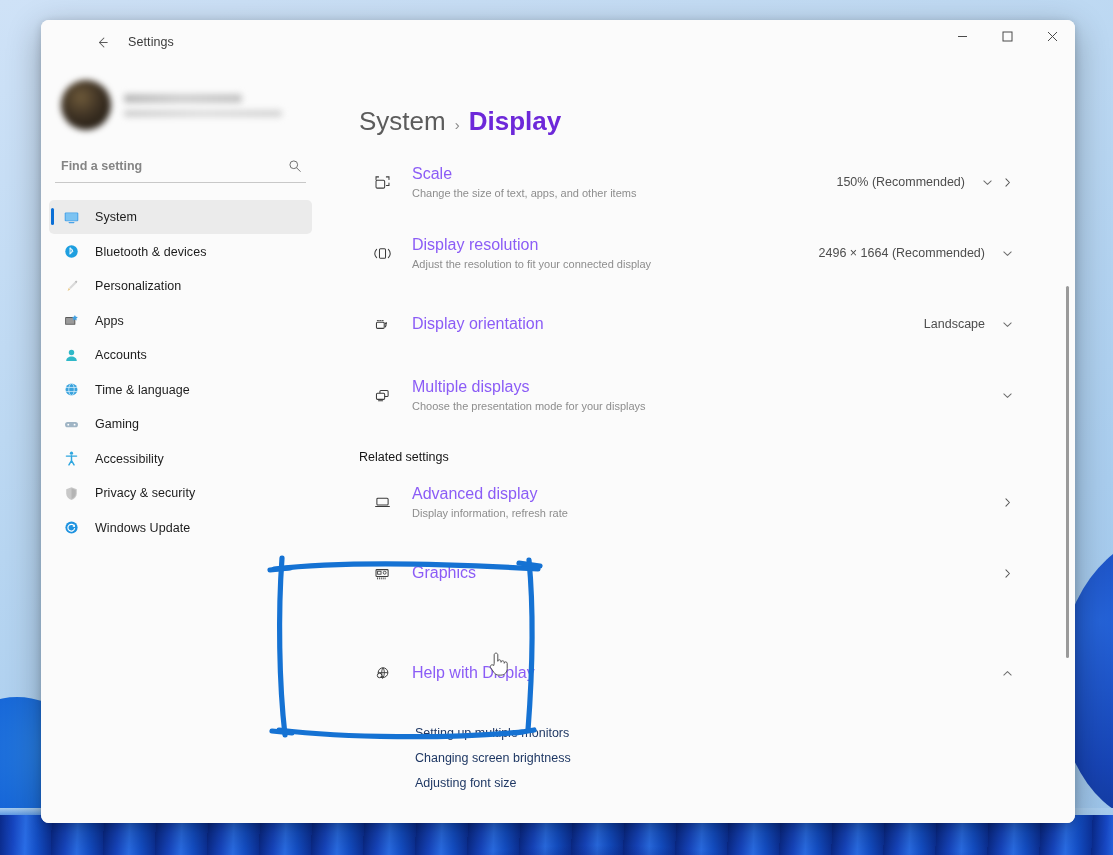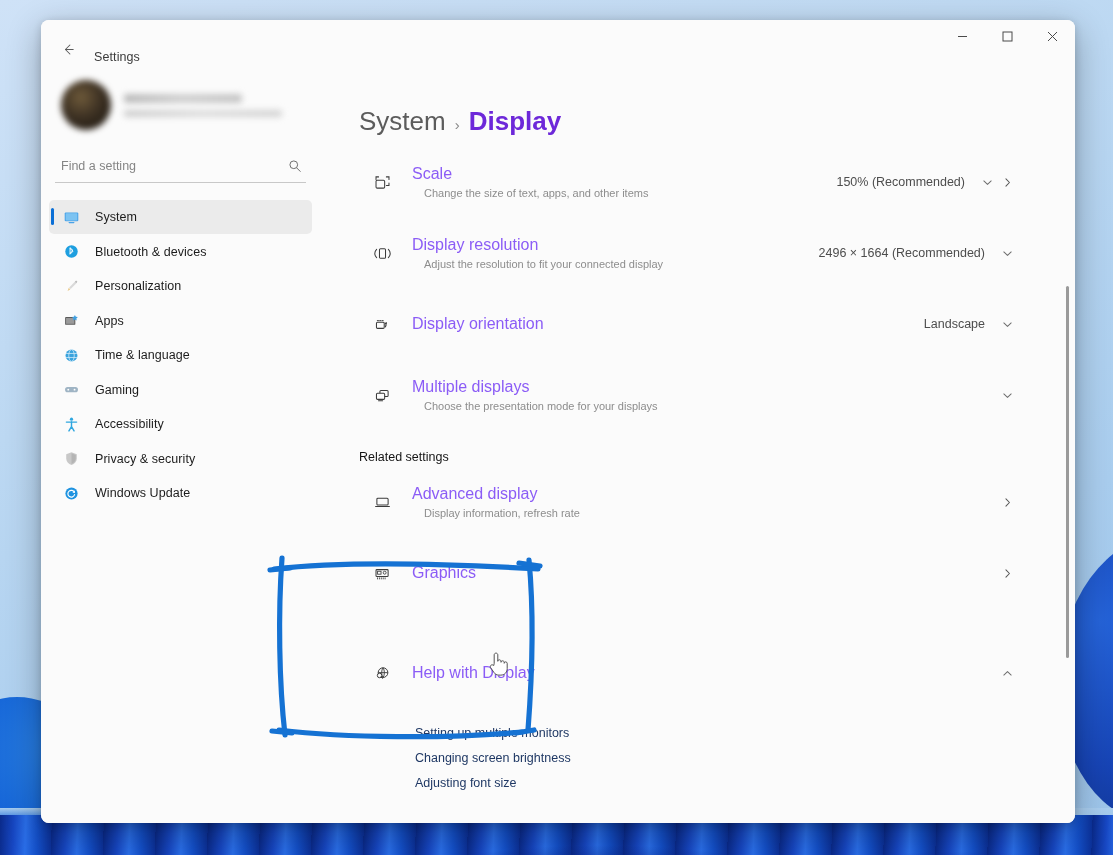--- a/index.html
+++ b/index.html
@@ -65,23 +65,24 @@
     background: #fbfbfb;
     border-radius: 8px;
     box-shadow: 0 10px 34px rgba(0,0,0,.30), 0 2px 8px rgba(0,0,0,.16);
     overflow: hidden;
     display: flex; flex-direction: column;
   }
 
   
   #titlebar {
     height: 44px; flex: none;
-    display: flex; align-items: flex-end;
+    display: flex; align-items: center;
     background: #fbfbfb;
     position: relative;
+    padding-left: 34px;
   }
   .back-btn {
     width: 34px; height: 30px; margin-left: 10px;
     display: flex; align-items: center; justify-content: center;
     color: #5a5a5a; font-size: 15px; border-radius: 4px;
     cursor: pointer;
   }
   #app-title {
     font-size: 12.5px; color: #3a3a3a; margin-left: 9px; letter-spacing: .1px;
   }
@@ -130,21 +131,21 @@
     margin: 16px 14px 0 14px;
     position: relative;
     border-bottom: 1px solid #c8c8c8;
     padding: 3px 2px 7px 2px;
     display: flex; align-items: center;
   }
   .search-input {
     border: 0; outline: 0; background: transparent;
     font-family: "Liberation Sans", sans-serif;
     font-size: 12.5px; color: #5c5c5c;
-    flex: 1; padding: 2px 0 2px 4px;
+    flex: 1; padding: 2px 0 2px 4px; font-weight: bold;
   }
   .search-input::placeholder { color: #858585; }
   .search-icon {
     width: 18px; height: 18px; color: #6a6a6a;
     display: flex; align-items: center; justify-content: center;
     cursor: pointer;
   }
 
   .nav { margin-top: 17px; padding: 0 8px; }
   .nav-item {
@@ -195,21 +196,21 @@
     cursor: pointer;
     margin-bottom: 6px;
   }
   .row-ico {
     width: 38px; flex: none;
     display: flex; align-items: center; justify-content: center;
     color: #3b3b3b;
   }
   .row-txt { flex: 1; min-width: 0; padding-left: 11px; }
   .row-title { font-size: 16px; color: #8b5cf6; line-height: 1.35; }
-  .row-sub { font-size: 11px; color: #8d8d8d; line-height: 1.35; margin-top: 1px; margin-left: 12px; }
+  .row-sub { font-size: 11px; color: #8d8d8d; line-height: 1.35; margin-top: 1px; }
   .row-value { font-size: 12.5px; color: #4d4d4d; white-space: nowrap; margin-right: 12px; }
   .chev {
     width: 20px; flex: none; color: #6d6d6d; font-size: 12px;
     display: flex; align-items: center; justify-content: center;
   }
   .chev.big { font-size: 13px; color: #555; }
   .spacer-sm { height: 7px; }
 
   .section-title {
     font-size: 12.5px; font-weight: 400; color: #141414;
@@ -353,20 +354,29 @@
           <span class="nav-ico">
             <svg width="17" height="17" viewBox="0 0 20 20">
               <rect x="2.5" y="6" width="12" height="9" rx="1" fill="#5a5a5a"></rect>
               <rect x="3.6" y="7.1" width="9.8" height="6.8" fill="#9a9a9a"></rect>
               <path d="M14 3.4l1.1 2.3 2.4.3-1.8 1.7.5 2.4-2.2-1.2-2.2 1.2.5-2.4-1.8-1.7 2.4-.3z" fill="#3f9fe0"></path>
             </svg>
           </span>
           <span class="nav-label">Apps</span>
         </div>
 
+        <div class="nav-item">
+          <span class="nav-ico">
+            <svg width="17" height="17" viewBox="0 0 20 20">
+              <circle cx="10" cy="6.4" r="3.2" fill="#2fb8c8"></circle>
+              <path d="M3.8 16.4c0-3.4 2.8-5.3 6.2-5.3s6.2 1.9 6.2 5.3z" fill="#2fb8c8"></path>
+            </svg>
+          </span>
+          <span class="nav-label">Accounts</span>
+        </div>
 
         <div class="nav-item">
           <span class="nav-ico">
             <svg width="17" height="17" viewBox="0 0 20 20">
               <circle cx="10" cy="10" r="7" fill="#3aa3dd"></circle>
               <path d="M3.6 7.6h12.8M3.6 12.4h12.8" stroke="#d9eefa" stroke-width=".9" fill="none"></path>
               <ellipse cx="10" cy="10" rx="3.2" ry="7" fill="none" stroke="#d9eefa" stroke-width=".9"></ellipse>
             </svg>
           </span>
           <span class="nav-label">Time &amp; language</span>

